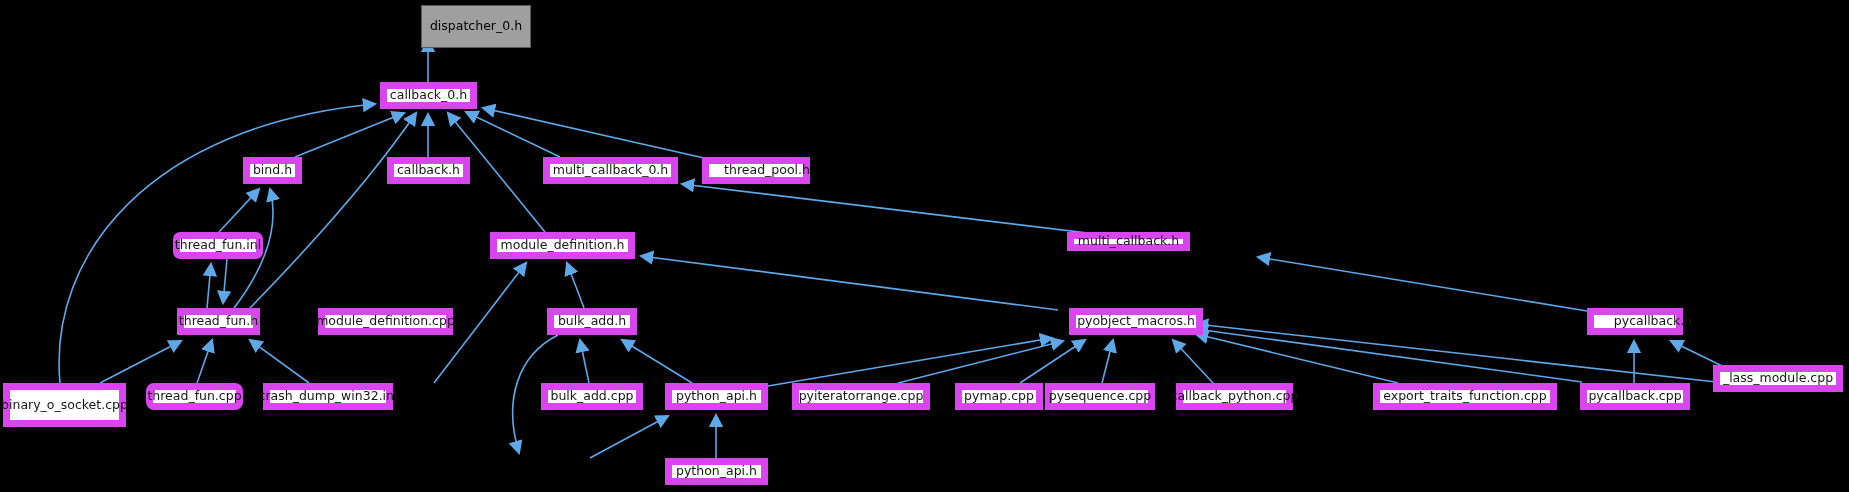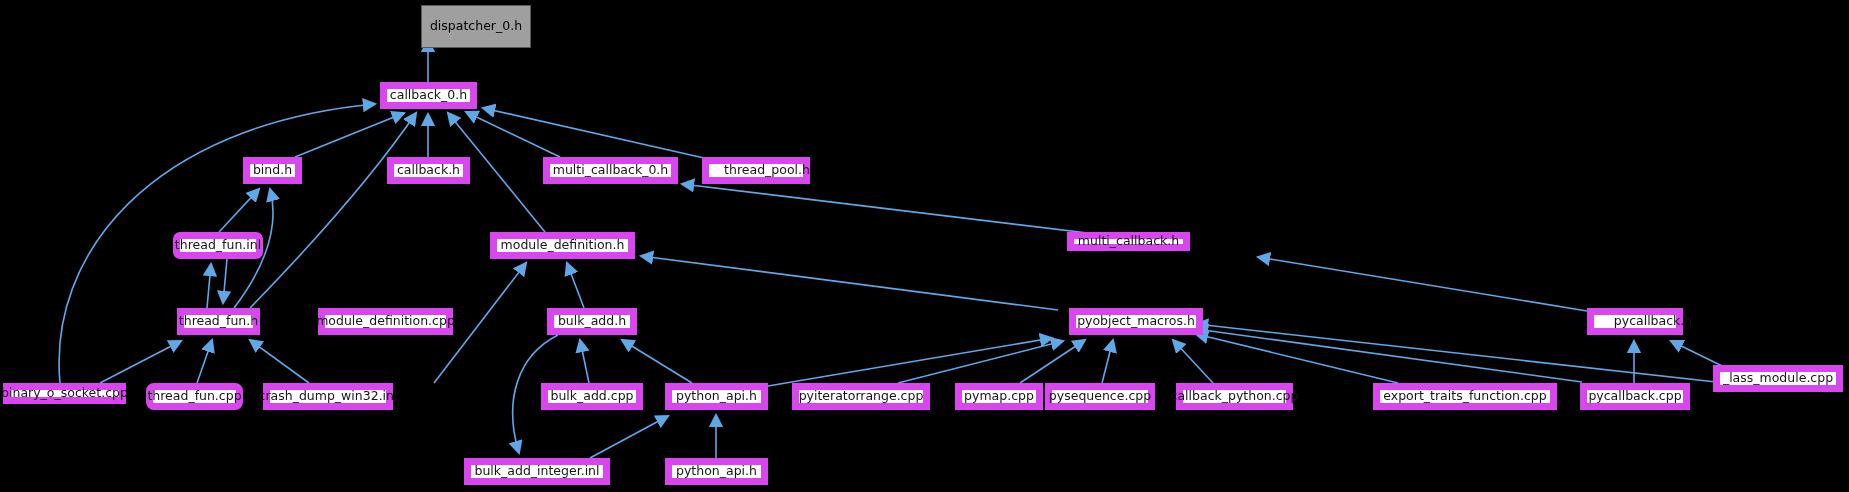--- a/index.html
+++ b/index.html
@@ -98,27 +98,26 @@
     <div class="node" style="left: 543px; top: 157px; width: 135px; height: 27px;">multi_callback_0.h</div>
     <div class="node" style="left: 702px; top: 157px; width: 108px; height: 27px; padding-left: 22px;">thread_pool.h</div>
     <div class="node" style="left: 173px; top: 232px; width: 90px; height: 27px; border-radius: 7px;">thread_fun.inl</div>
     <div class="node" style="left: 490px; top: 232px; width: 145px; height: 27px;">module_definition.h</div>
     <div class="node" style="left: 1067px; top: 232px; width: 123px; height: 19px;">multi_callback.h</div>
     <div class="node" style="left: 177px; top: 308px; width: 83px; height: 27px;">thread_fun.h</div>
     <div class="node" style="left: 318px; top: 308px; width: 135px; height: 27px;">module_definition.cpp</div>
     <div class="node" style="left: 547px; top: 308px; width: 90px; height: 27px;">bulk_add.h</div>
     <div class="node" style="left: 1057px; top: 308px; width: 134px; height: 27px; margin-left: 12px;">pyobject_macros.h</div>
     <div class="node" style="left: 1587px; top: 308px; width: 96px; height: 27px; padding-left: 36px;">pycallback.h</div>
-    <div class="node" style="left: 3px; top: 383px; width: 123px; height: 21px;">binary_o_socket.cpp</div>
+    <div class="node" style="left: 3px; top: 383px; width: 123px; height: 44px;">binary_o_socket.cpp</div>
     <div class="node" style="left: 146px; top: 383px; width: 97px; height: 27px; border-radius: 8px;">thread_fun.cpp</div>
     <div class="node" style="left: 263px; top: 383px; width: 130px; height: 27px;">crash_dump_win32.inl</div>
     <div class="node" style="left: 541px; top: 383px; width: 102px; height: 27px;">bulk_add.cpp</div>
     <div class="node" style="left: 665px; top: 383px; width: 103px; height: 27px;">python_api.h</div>
     <div class="node" style="left: 792px; top: 383px; width: 138px; height: 27px;">pyiteratorrange.cpp</div>
     <div class="node" style="left: 955px; top: 383px; width: 88px; height: 27px;">pymap.cpp</div>
     <div class="node" style="left: 1045px; top: 383px; width: 110px; height: 27px;">pysequence.cpp</div>
     <div class="node" style="left: 1176px; top: 383px; width: 117px; height: 27px;">callback_python.cpp</div>
     <div class="node" style="left: 1373px; top: 383px; width: 184px; height: 27px;">export_traits_function.cpp</div>
     <div class="node" style="left: 1580px; top: 383px; width: 110px; height: 27px;">pycallback.cpp</div>
     <div class="node" style="left: 1713px; top: 365px; width: 130px; height: 27px;">_lass_module.cpp</div>
-    <div class="node" style="left: 464px; top: 458px; width: 146px; height: 27px;">bulk_add_integer.inl</div>
     <div class="node" style="left: 665px; top: 458px; width: 103px; height: 27px;">python_api.h</div>
   </div>
 
 </body></html>

